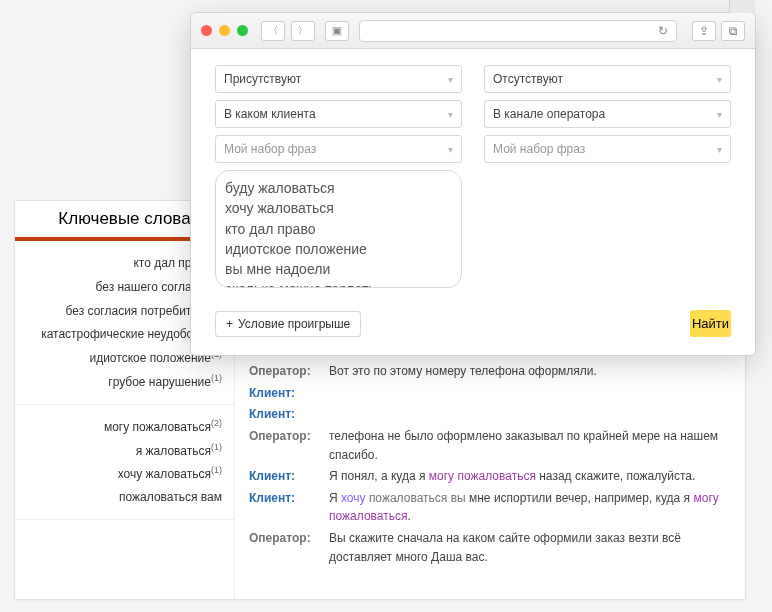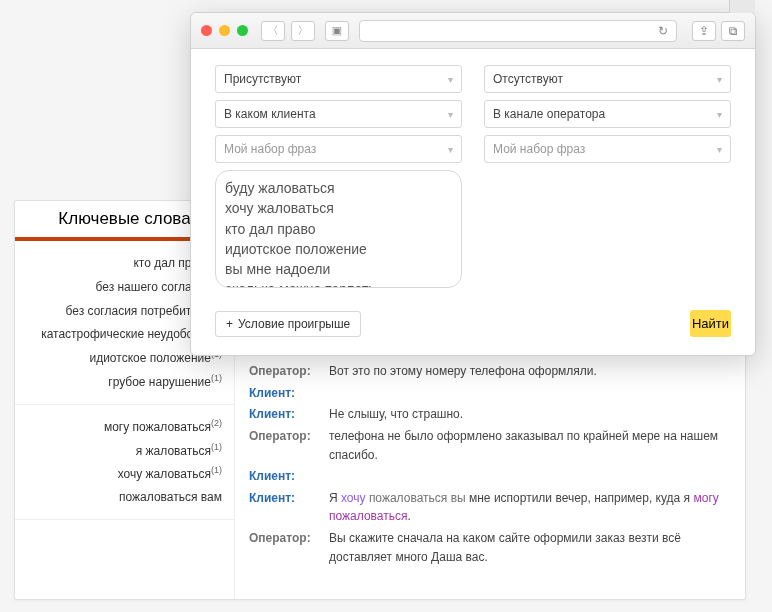--- a/index.html
+++ b/index.html
@@ -61,28 +61,28 @@
     <div id="tblock2">
         <div class="trow">
           <div class="tlabel lbl-oper">Оператор:</div>
           <div class="ttext">Вот это по этому номеру телефона оформляли.</div>
         </div>
         <div class="trow">
           <div class="tlabel lbl-client">Клиент:</div>
         </div>
         <div class="trow">
           <div class="tlabel lbl-client">Клиент:</div>
-          <div class="ttext">Не слышу, что страшно.</div>
         </div>
         <div class="trow">
           <div class="tlabel lbl-oper">Оператор:</div>
           <div class="ttext">телефона не было оформлено заказывал по крайней мере на нашем спасибо.</div>
         </div>
         <div class="trow">
           <div class="tlabel lbl-client">Клиент:</div>
+          <div class="ttext">Я понял, а куда я <span class="hl-p">могу пожаловаться</span> назад скажите, пожалуйста.</div>
         </div>
         <div class="trow">
           <div class="tlabel lbl-client">Клиент:</div>
           <div class="ttext">Я <span class="hl-g">хочу</span> <span class="hl-r">пожаловаться вы</span> мне испортили вечер, например, куда я <span class="hl-p">могу пожаловаться</span>.</div>
         </div>
         <div class="trow">
           <div class="tlabel lbl-oper">Оператор:</div>
           <div class="ttext">Вы скажите сначала на каком сайте оформили заказ везти всё доставляет много Даша вас.</div>
         </div>
       </div>

